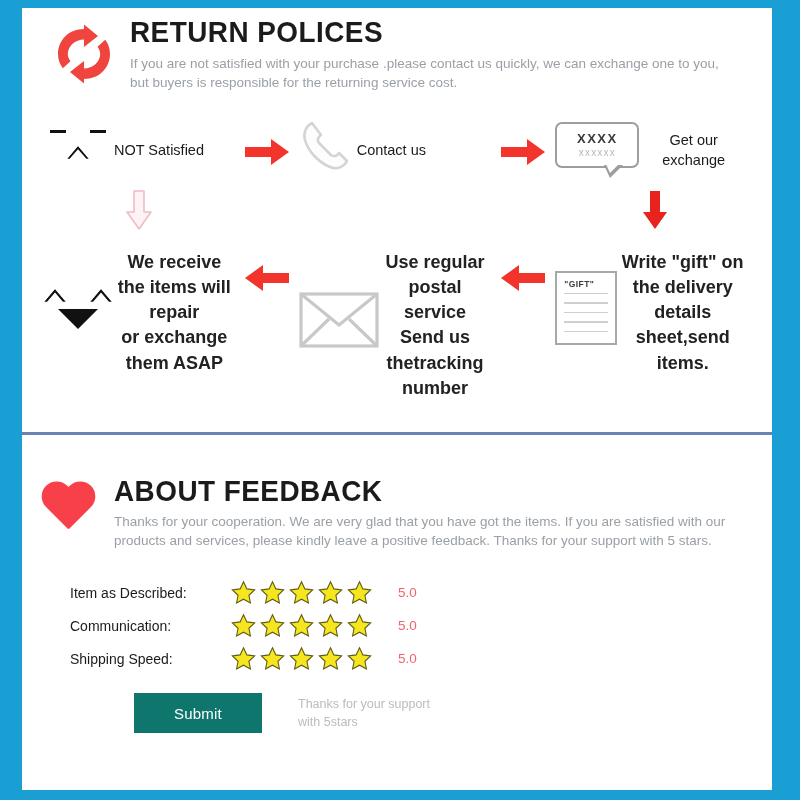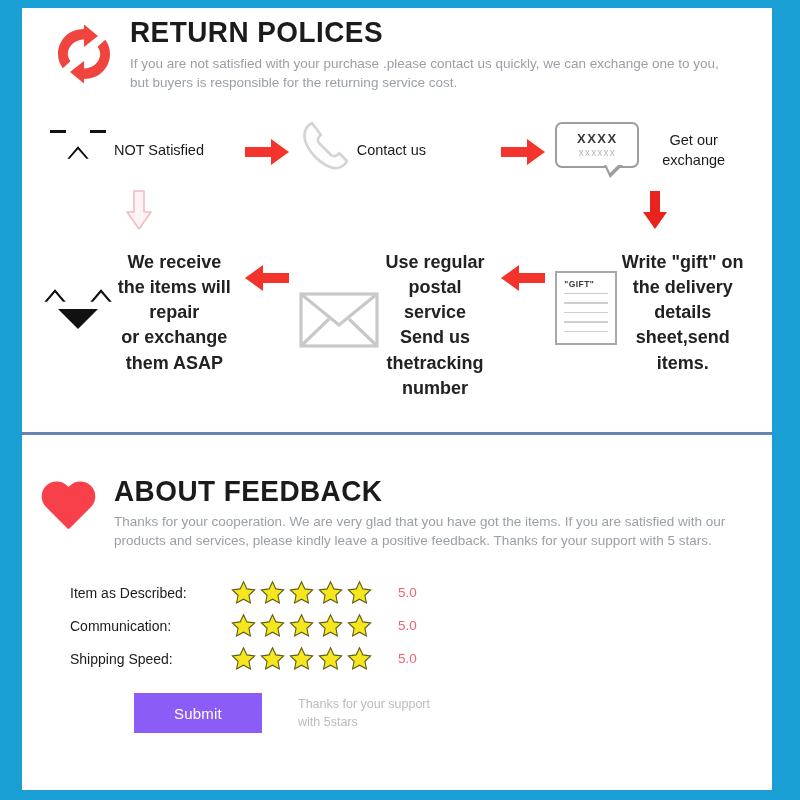--- a/index.html
+++ b/index.html
@@ -254,21 +254,21 @@
   }
 
   .submit-row {
     margin-top: 18px;
     padding-left: 112px;
     display: flex;
     align-items: center;
   }
   .submit-btn {
     width: 128px; height: 40px;
-    background: #8b5cf6;
+    background: #0f766e;
     color: #fff;
     border: none;
     font-size: 15px;
     font-family: "Liberation Sans", sans-serif;
     cursor: pointer;
     letter-spacing: 0.2px;
   }
   .submit-note {
     margin-left: 36px;
     font-size: 12.5px;

